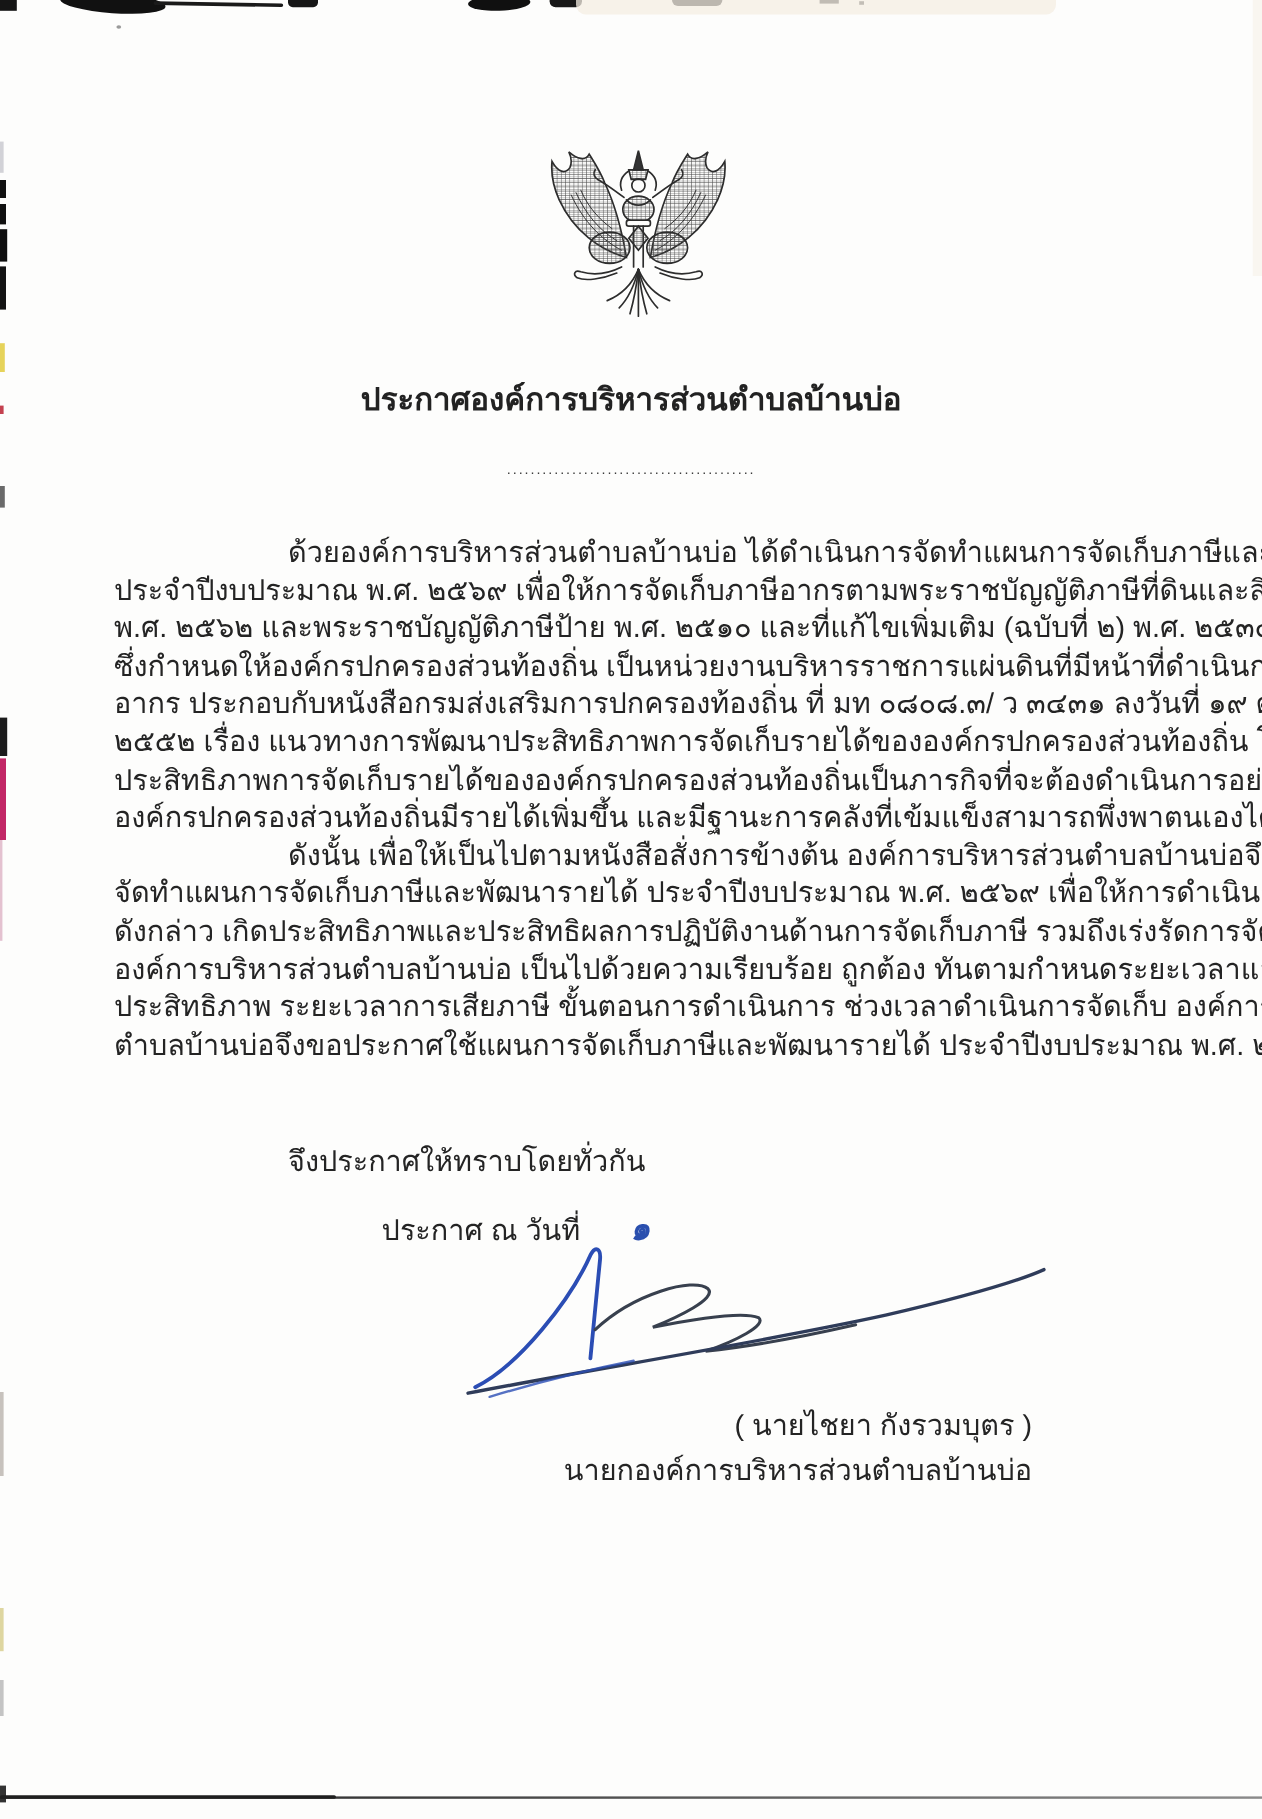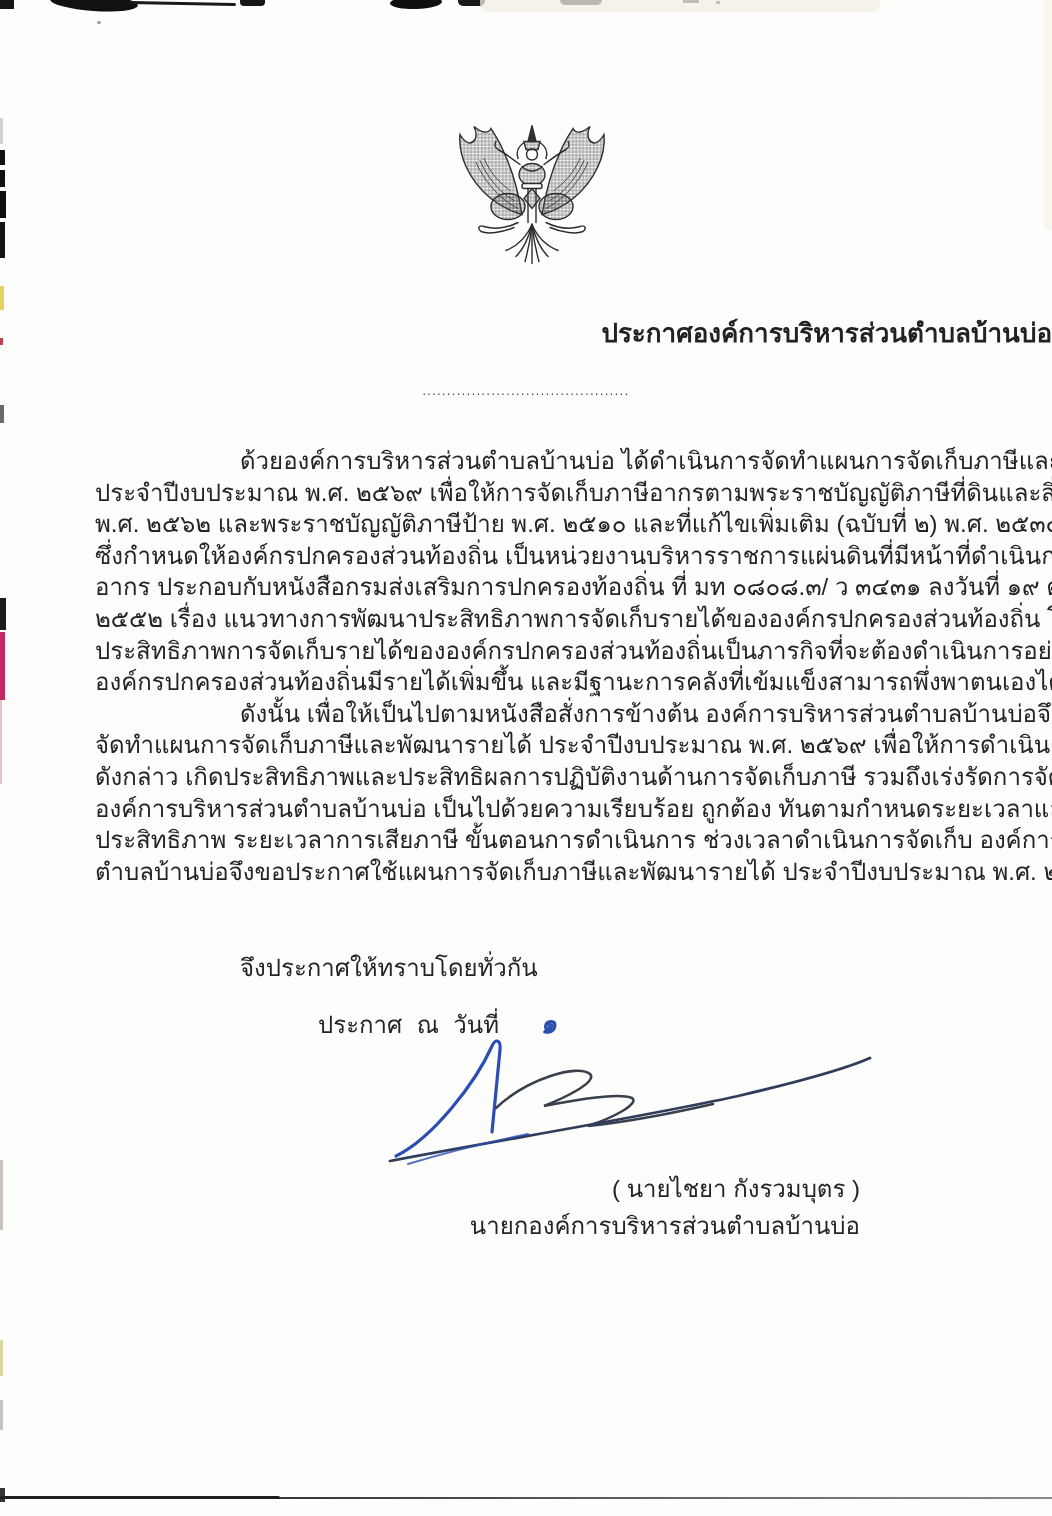--- a/index.html
+++ b/index.html
@@ -44,21 +44,21 @@
   .a-bottomline{left:0;top:1497px;width:1052px;height:2px;
     background:linear-gradient(90deg,#222 0%,#3a3a3a 30%,#6a6a6a 70%,#8a8a8a 100%);}
   .a-bottomline2{left:0;top:1496px;width:280px;height:3px;background:#1f1f1f;border-radius:2px;}
 
   
   .emblem{position:absolute;left:452px;top:120px;width:160px;height:165px;}
 
   
   .title-block{
     position:absolute;left:0;top:314px;width:1052px;
-    text-align:right;font-weight:700;font-size:26px;line-height:38px;color:#222;
+    text-align:center;font-weight:700;font-size:26px;line-height:38px;color:#222;
   }
   .dots{
     position:absolute;left:0;top:384px;width:1052px;text-align:center;
     font-size:12px;letter-spacing:1.6px;color:#3b3b3b;
   }
   .body-text{
     position:absolute;left:95px;top:445px;width:870px;
     font-size:24px;line-height:31.6px;color:#242424;
   }
   .body-text .line{
@@ -68,21 +68,21 @@
   .body-text .line.indent{padding-left:145px;}
   .body-text .line.no-just{text-align:left;text-align-last:left;}
   .closing{
     position:absolute;left:240px;top:948px;
     font-size:24px;color:#242424;white-space:nowrap;
   }
   .date-line{
     position:absolute;left:318px;top:1002px;
     font-size:24px;color:#242424;white-space:nowrap;display:flex;align-items:baseline;
   }
-  .date-line .prefix{margin-right:26px;font-family:Liberation Mono, monospace;}
+  .date-line .prefix{margin-right:26px;}
   .date-line .day{
     width:46px;text-align:center;
     color:#2a4fae;font-size:27px;font-weight:700;font-style:italic;
     transform:rotate(-7deg);
   }
   .date-line .suffix{margin-left:20px;}
   .signature{position:absolute;left:378px;top:1030px;width:505px;height:142px;}
   .sig-block{
     position:absolute;left:260px;top:1170px;width:600px;
     text-align:right;font-size:24px;line-height:37px;color:#242424;

